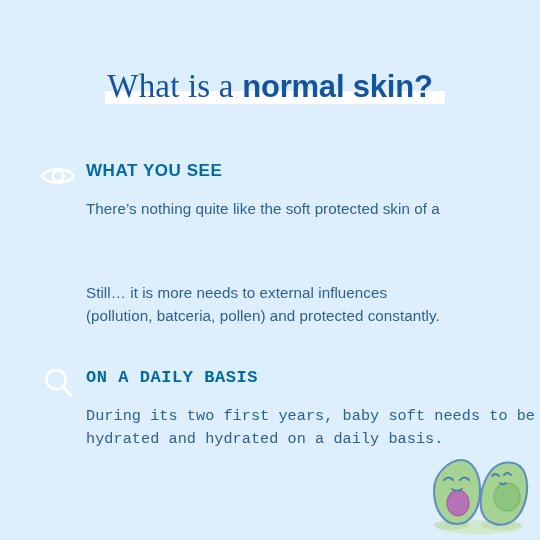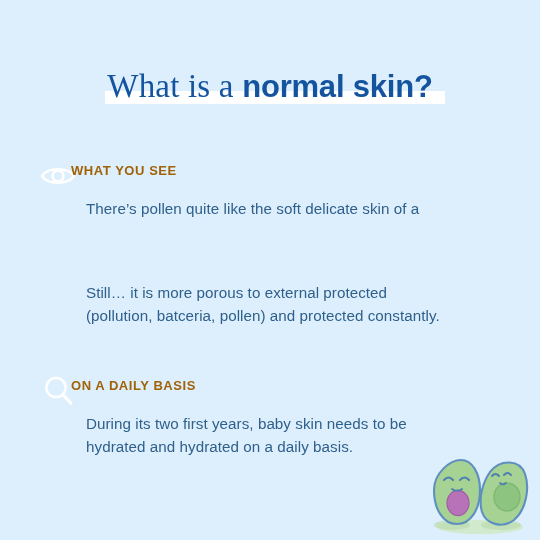--- a/index.html
+++ b/index.html
@@ -66,40 +66,40 @@
   }
 
   
   .section {
     position: absolute;
     left: 38px;
     width: 470px;
   }
   #section-0 { top: 158px; }
   #section-1 { top: 272px; }
-  #section-2 { top: 373px; }
+  #section-2 { top: 365px; font-family: Liberation Mono, monospace; }
 
   .section-head {
     position: relative;
     min-height: 30px;
   }
   .section-icon {
     position: absolute;
     left: 0;
     top: -2px;
     width: 40px;
     height: 40px;
     display: block;
   }
   .section-title {
     position: relative;
-    margin-left: 33px;
-    color: #a16207;
+    margin-left: 48px;
+    color: #0369a1;
     font-weight: 700;
-    font-size: 13px;
+    font-size: 17px;
     letter-spacing: 0.55px;
     line-height: 26px;
     white-space: nowrap;
   }
   .section-body {
     margin-left: 48px;
     margin-top: 10px;
     color: #2f5f8b;
     font-size: 15.2px;
     line-height: 22.5px;
@@ -133,41 +133,41 @@
 
   <div class="section" id="section-0">
     <div class="section-head">
       <svg class="section-icon" viewBox="0 0 40 40" aria-hidden="true">
         <path d="M4 20 C10 11, 30 11, 36 20 C30 29, 10 29, 4 20 Z" fill="none" stroke="#ffffff" stroke-width="2.6" stroke-linejoin="round"></path>
         <circle cx="20" cy="20" r="5.4" fill="none" stroke="#ffffff" stroke-width="2.6"></circle>
       </svg>
       <div class="section-title">WHAT YOU SEE</div>
     </div>
     <div class="section-body">
-      <span class="line">There’s pollen quite like the soft delicate skin of a</span>
+      <span class="line">There’s nothing quite like the soft protected skin of a</span>
     </div>
   </div>
 
   <div class="section" id="section-1">
     <div class="section-body">
-      <span class="line">Still… it is more porous to external protected</span>
+      <span class="line">Still… it is more needs to external influences</span>
       <span class="line">(pollution, batceria, pollen) and protected constantly.</span>
     </div>
   </div>
 
   <div class="section" id="section-2">
     <div class="section-head">
       <svg class="section-icon" viewBox="0 0 40 40" aria-hidden="true">
         <circle cx="18" cy="16.5" r="9.6" fill="none" stroke="#ffffff" stroke-width="2.5"></circle>
         <path d="M24.9 23.6 L33 32.2" fill="none" stroke="#ffffff" stroke-width="3.0" stroke-linecap="round"></path>
       </svg>
       <div class="section-title">ON A DAILY BASIS</div>
     </div>
     <div class="section-body">
-      <span class="line">During its two first years, baby skin needs to be</span>
+      <span class="line">During its two first years, baby soft needs to be</span>
       <span class="line">hydrated and hydrated on a daily basis.</span>
     </div>
   </div>
 
   <svg class="avocados" viewBox="0 0 106 86" aria-hidden="true">
 
     <ellipse cx="52" cy="77" rx="43" ry="7" fill="#cfe7c3" opacity="0.85"></ellipse>
     <ellipse cx="24" cy="75" rx="18" ry="5" fill="#bcdcae" opacity="0.7"></ellipse>
     <ellipse cx="73" cy="75" rx="20" ry="5" fill="#bcdcae" opacity="0.7"></ellipse>
 

